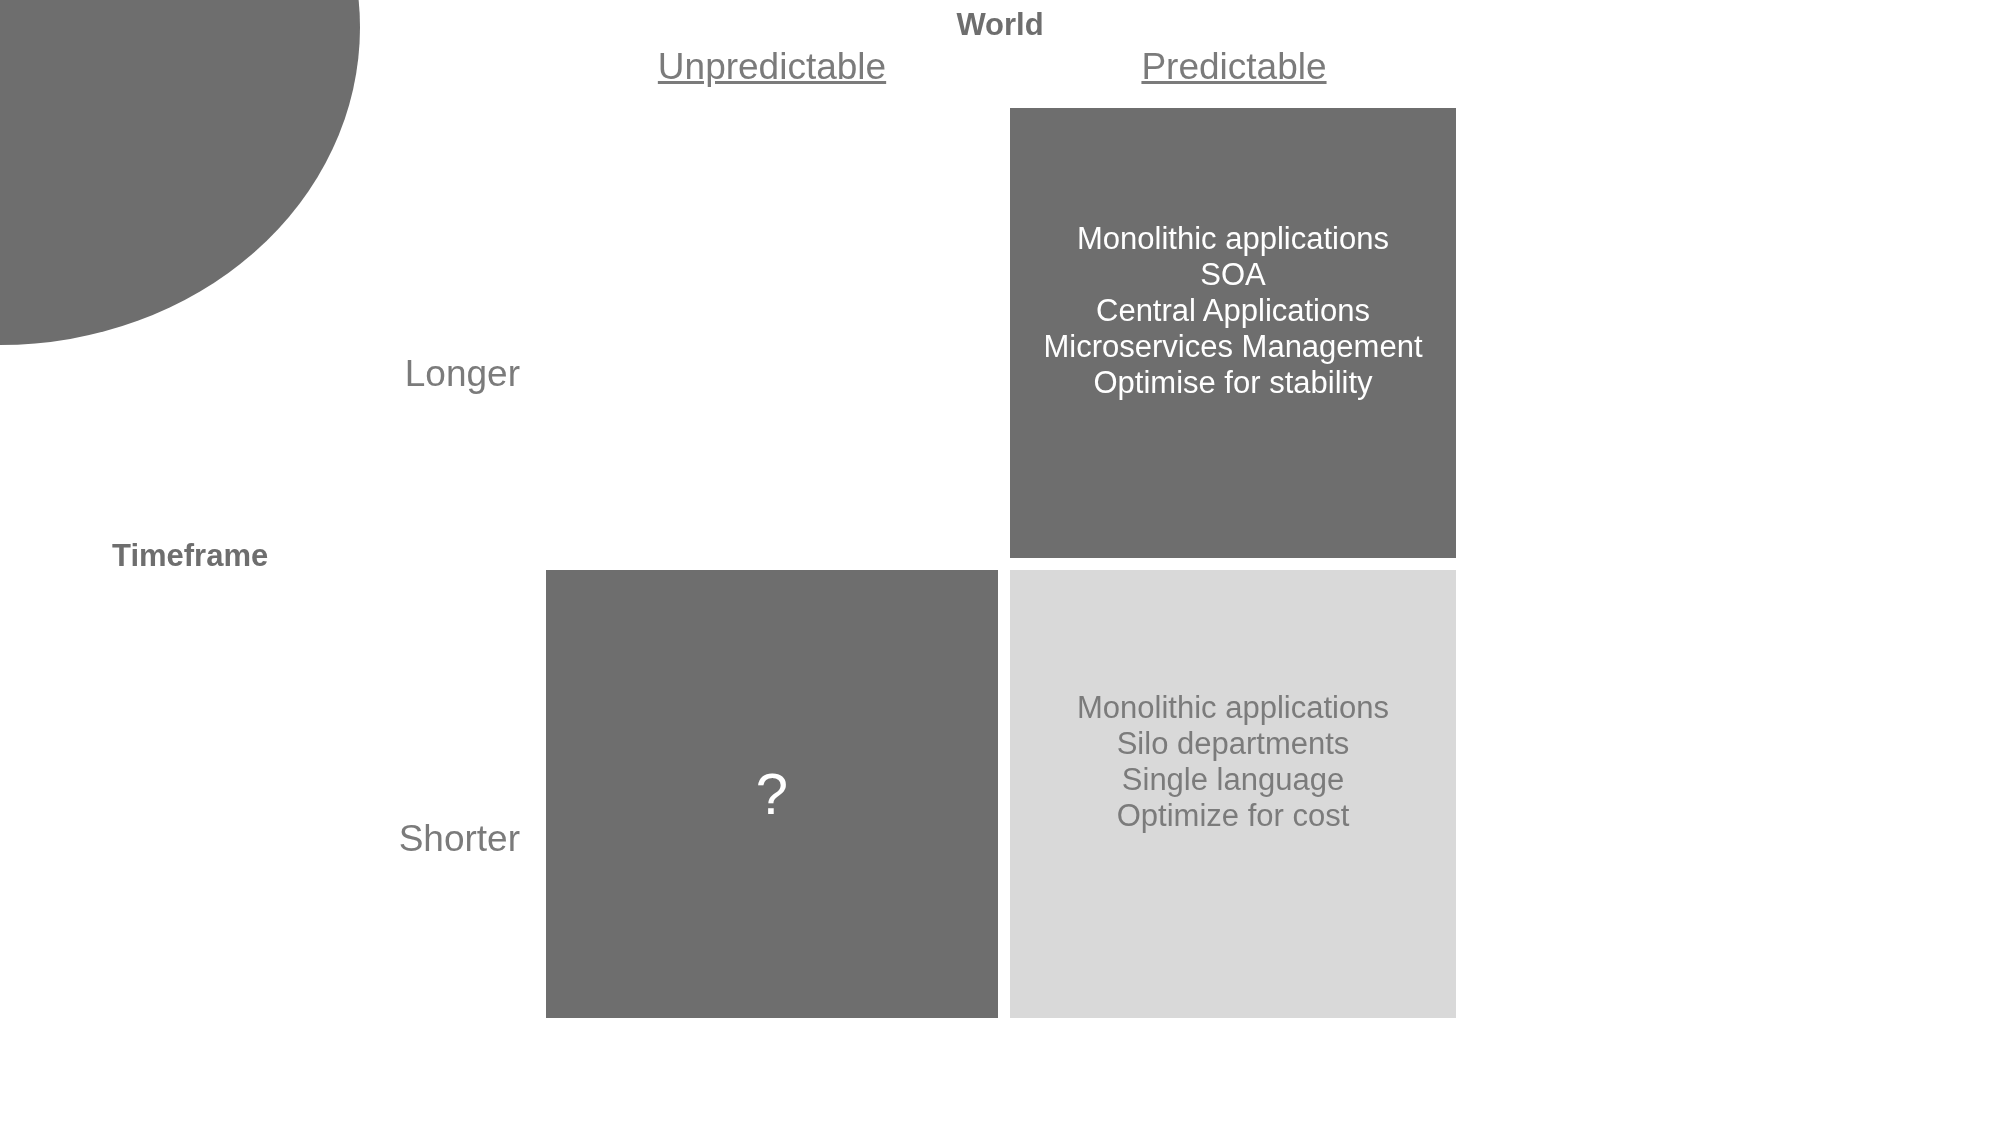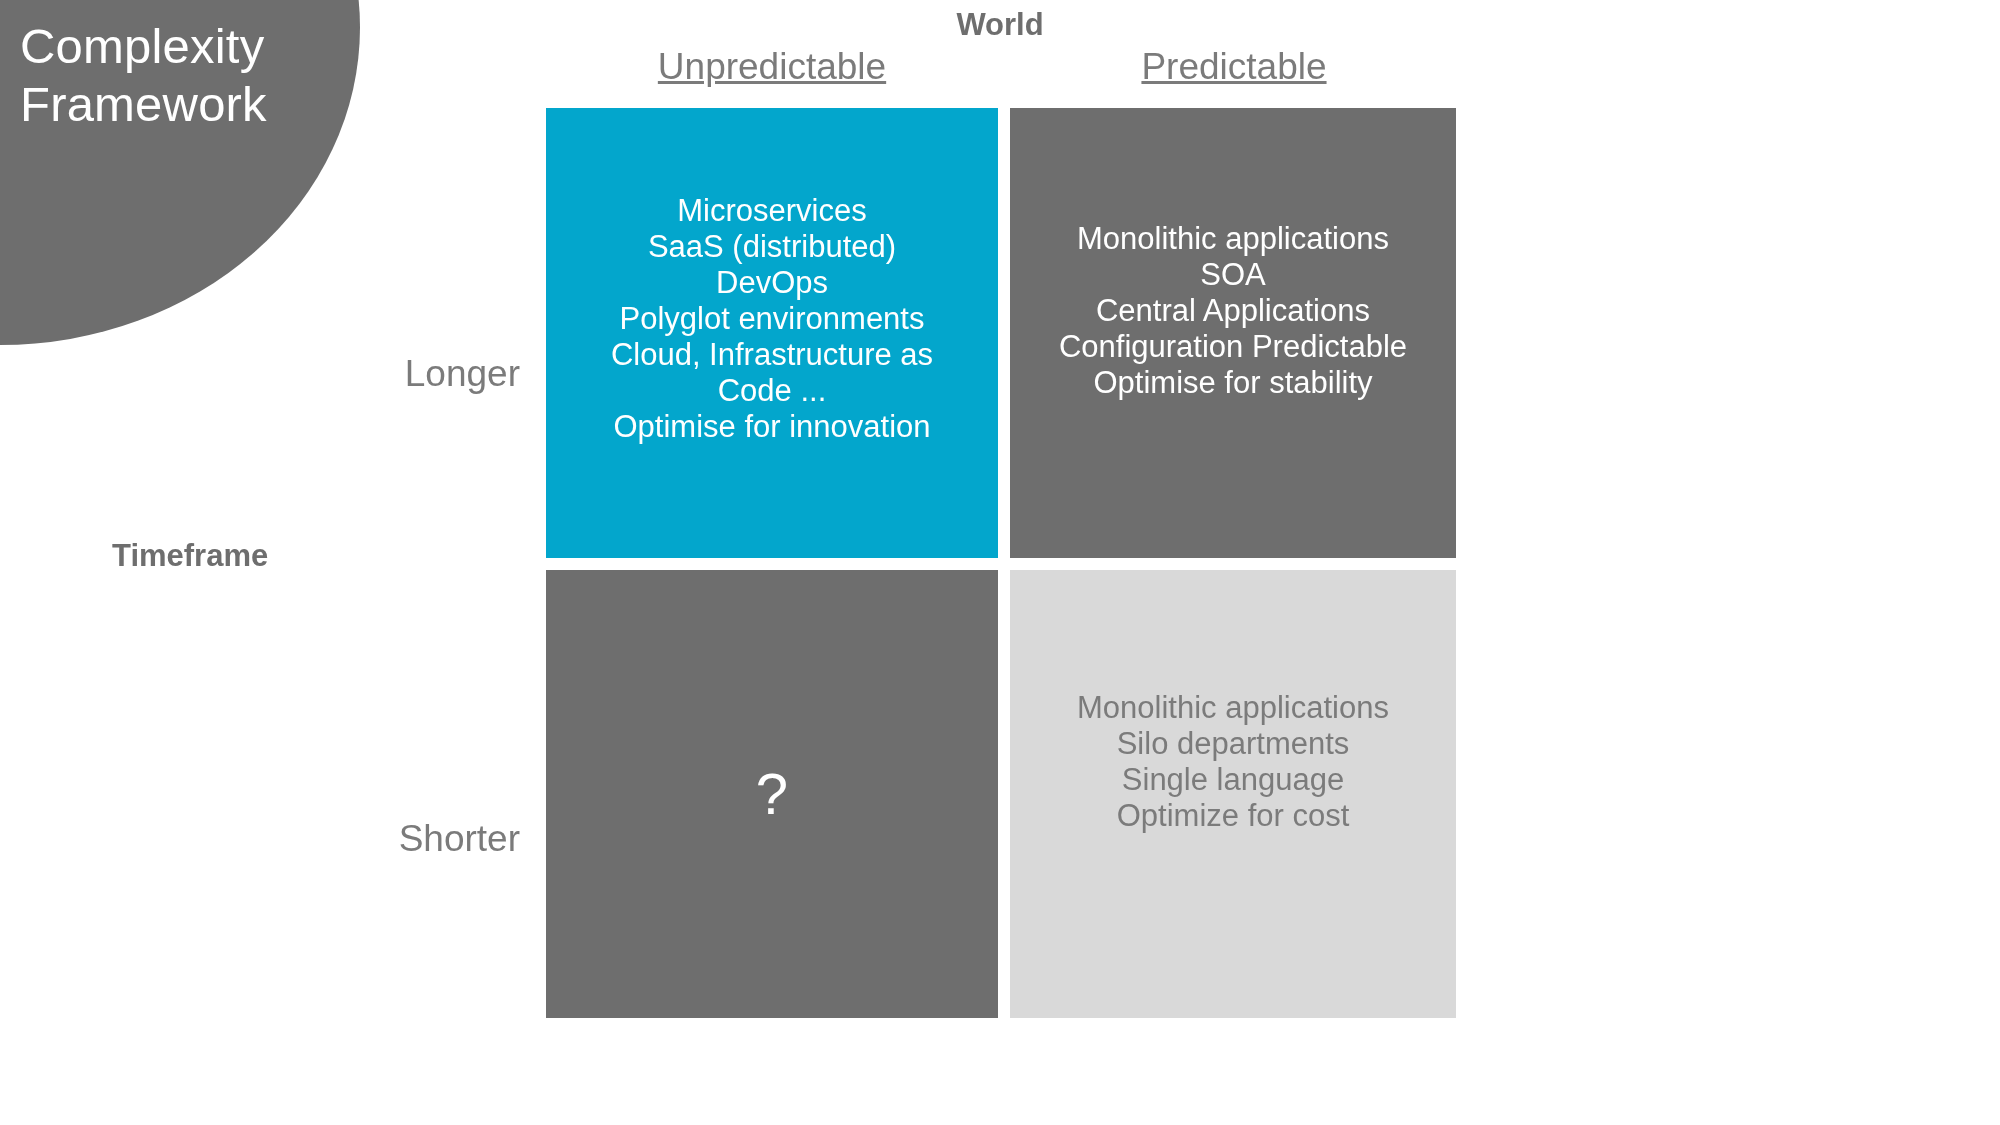--- a/index.html
+++ b/index.html
@@ -128,53 +128,38 @@
     font-weight: 400;
     line-height: 1;
   }
 </style>
 </head>
 <body>
 
 <div id="slide">
 
   <div class="title-blob"></div>
-  <div class="title-text">
-    <span class="line">Complexity</span>
-    <span class="line">Framework</span>
-  </div>
 
   <div class="world-label">World</div>
   <div class="col-label unpredictable">Unpredictable</div>
   <div class="col-label predictable">Predictable</div>
 
   <div class="timeframe-label">Timeframe</div>
   <div class="row-label longer">Longer</div>
   <div class="row-label shorter">Shorter</div>
 
   <div class="grid">
 
-    <div class="cell cell-tl">
-      <div class="cell-text">
-        <span class="line">Microservices</span>
-        <span class="line">SaaS (distributed)</span>
-        <span class="line">DevOps</span>
-        <span class="line">Polyglot environments</span>
-        <span class="line">Cloud, Infrastructure as</span>
-        <span class="line">Code ...</span>
-        <span class="line">Optimise for innovation</span>
-      </div>
-    </div>
 
     <div class="cell cell-tr">
       <div class="cell-text">
         <span class="line">Monolithic applications</span>
         <span class="line">SOA</span>
         <span class="line">Central Applications</span>
-        <span class="line">Configuration Predictable</span>
+        <span class="line">Microservices Management</span>
         <span class="line">Optimise for stability</span>
       </div>
     </div>
 
     <div class="cell cell-bl">
       <div class="question-mark">?</div>
     </div>
 
     <div class="cell cell-br">
       <div class="cell-text">

